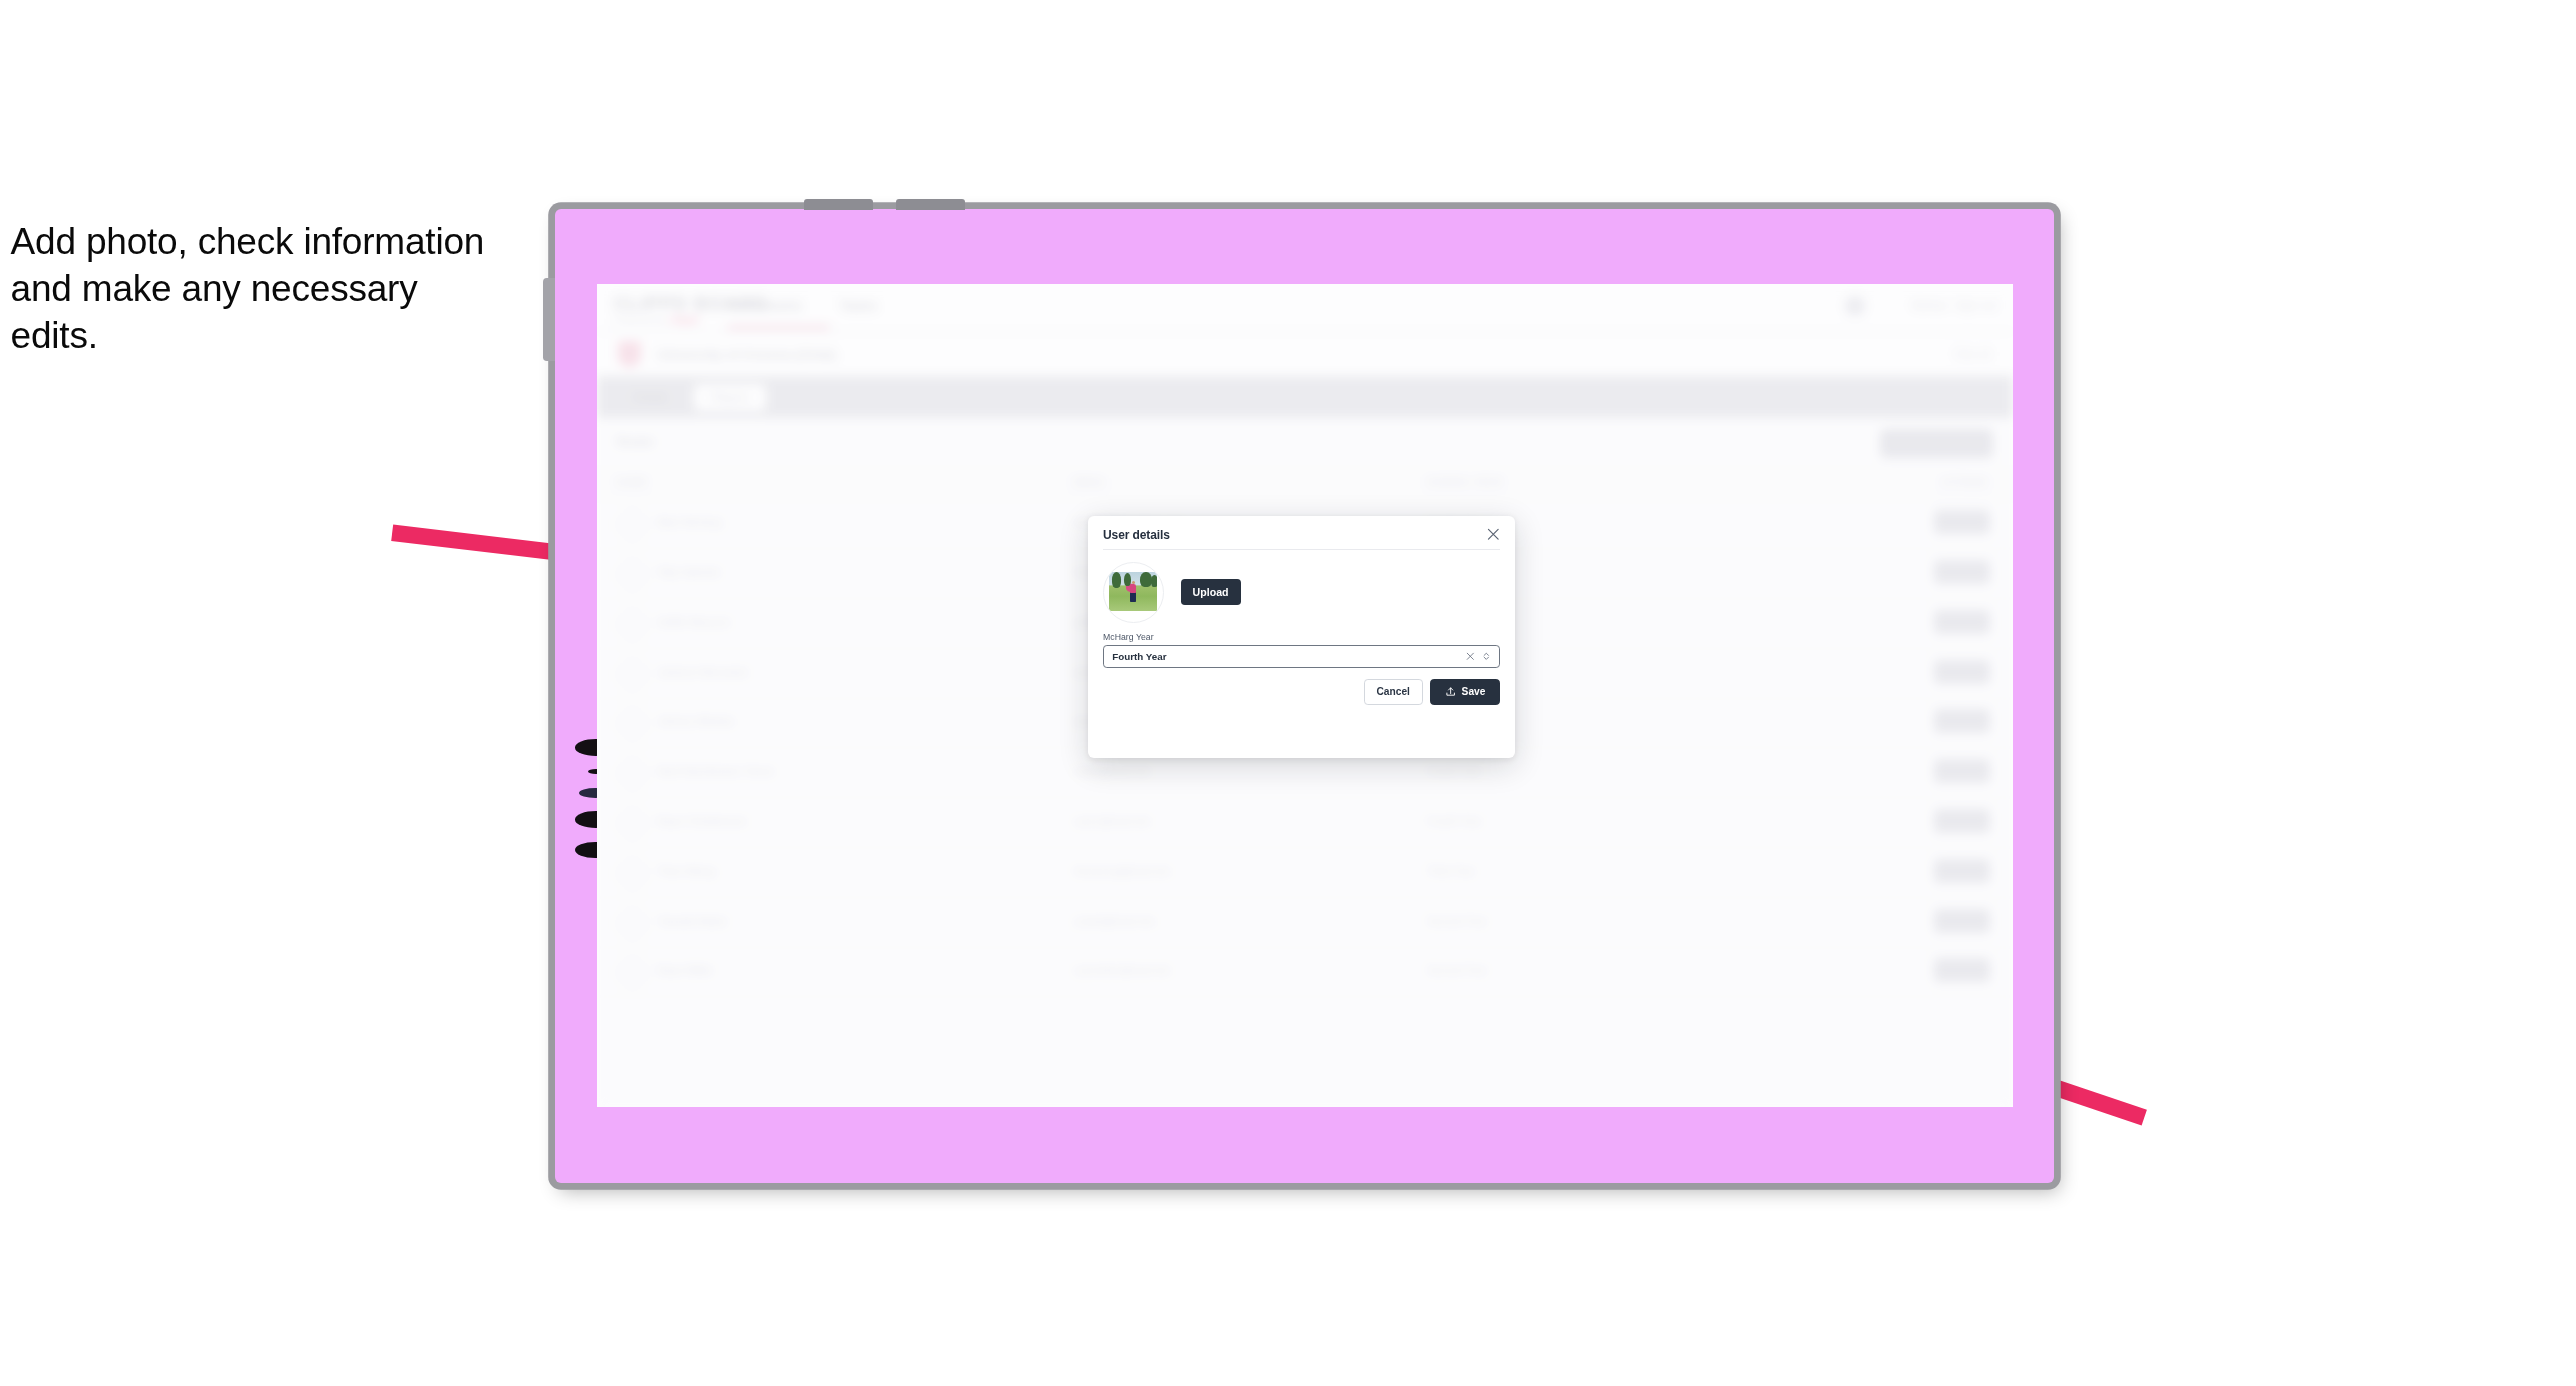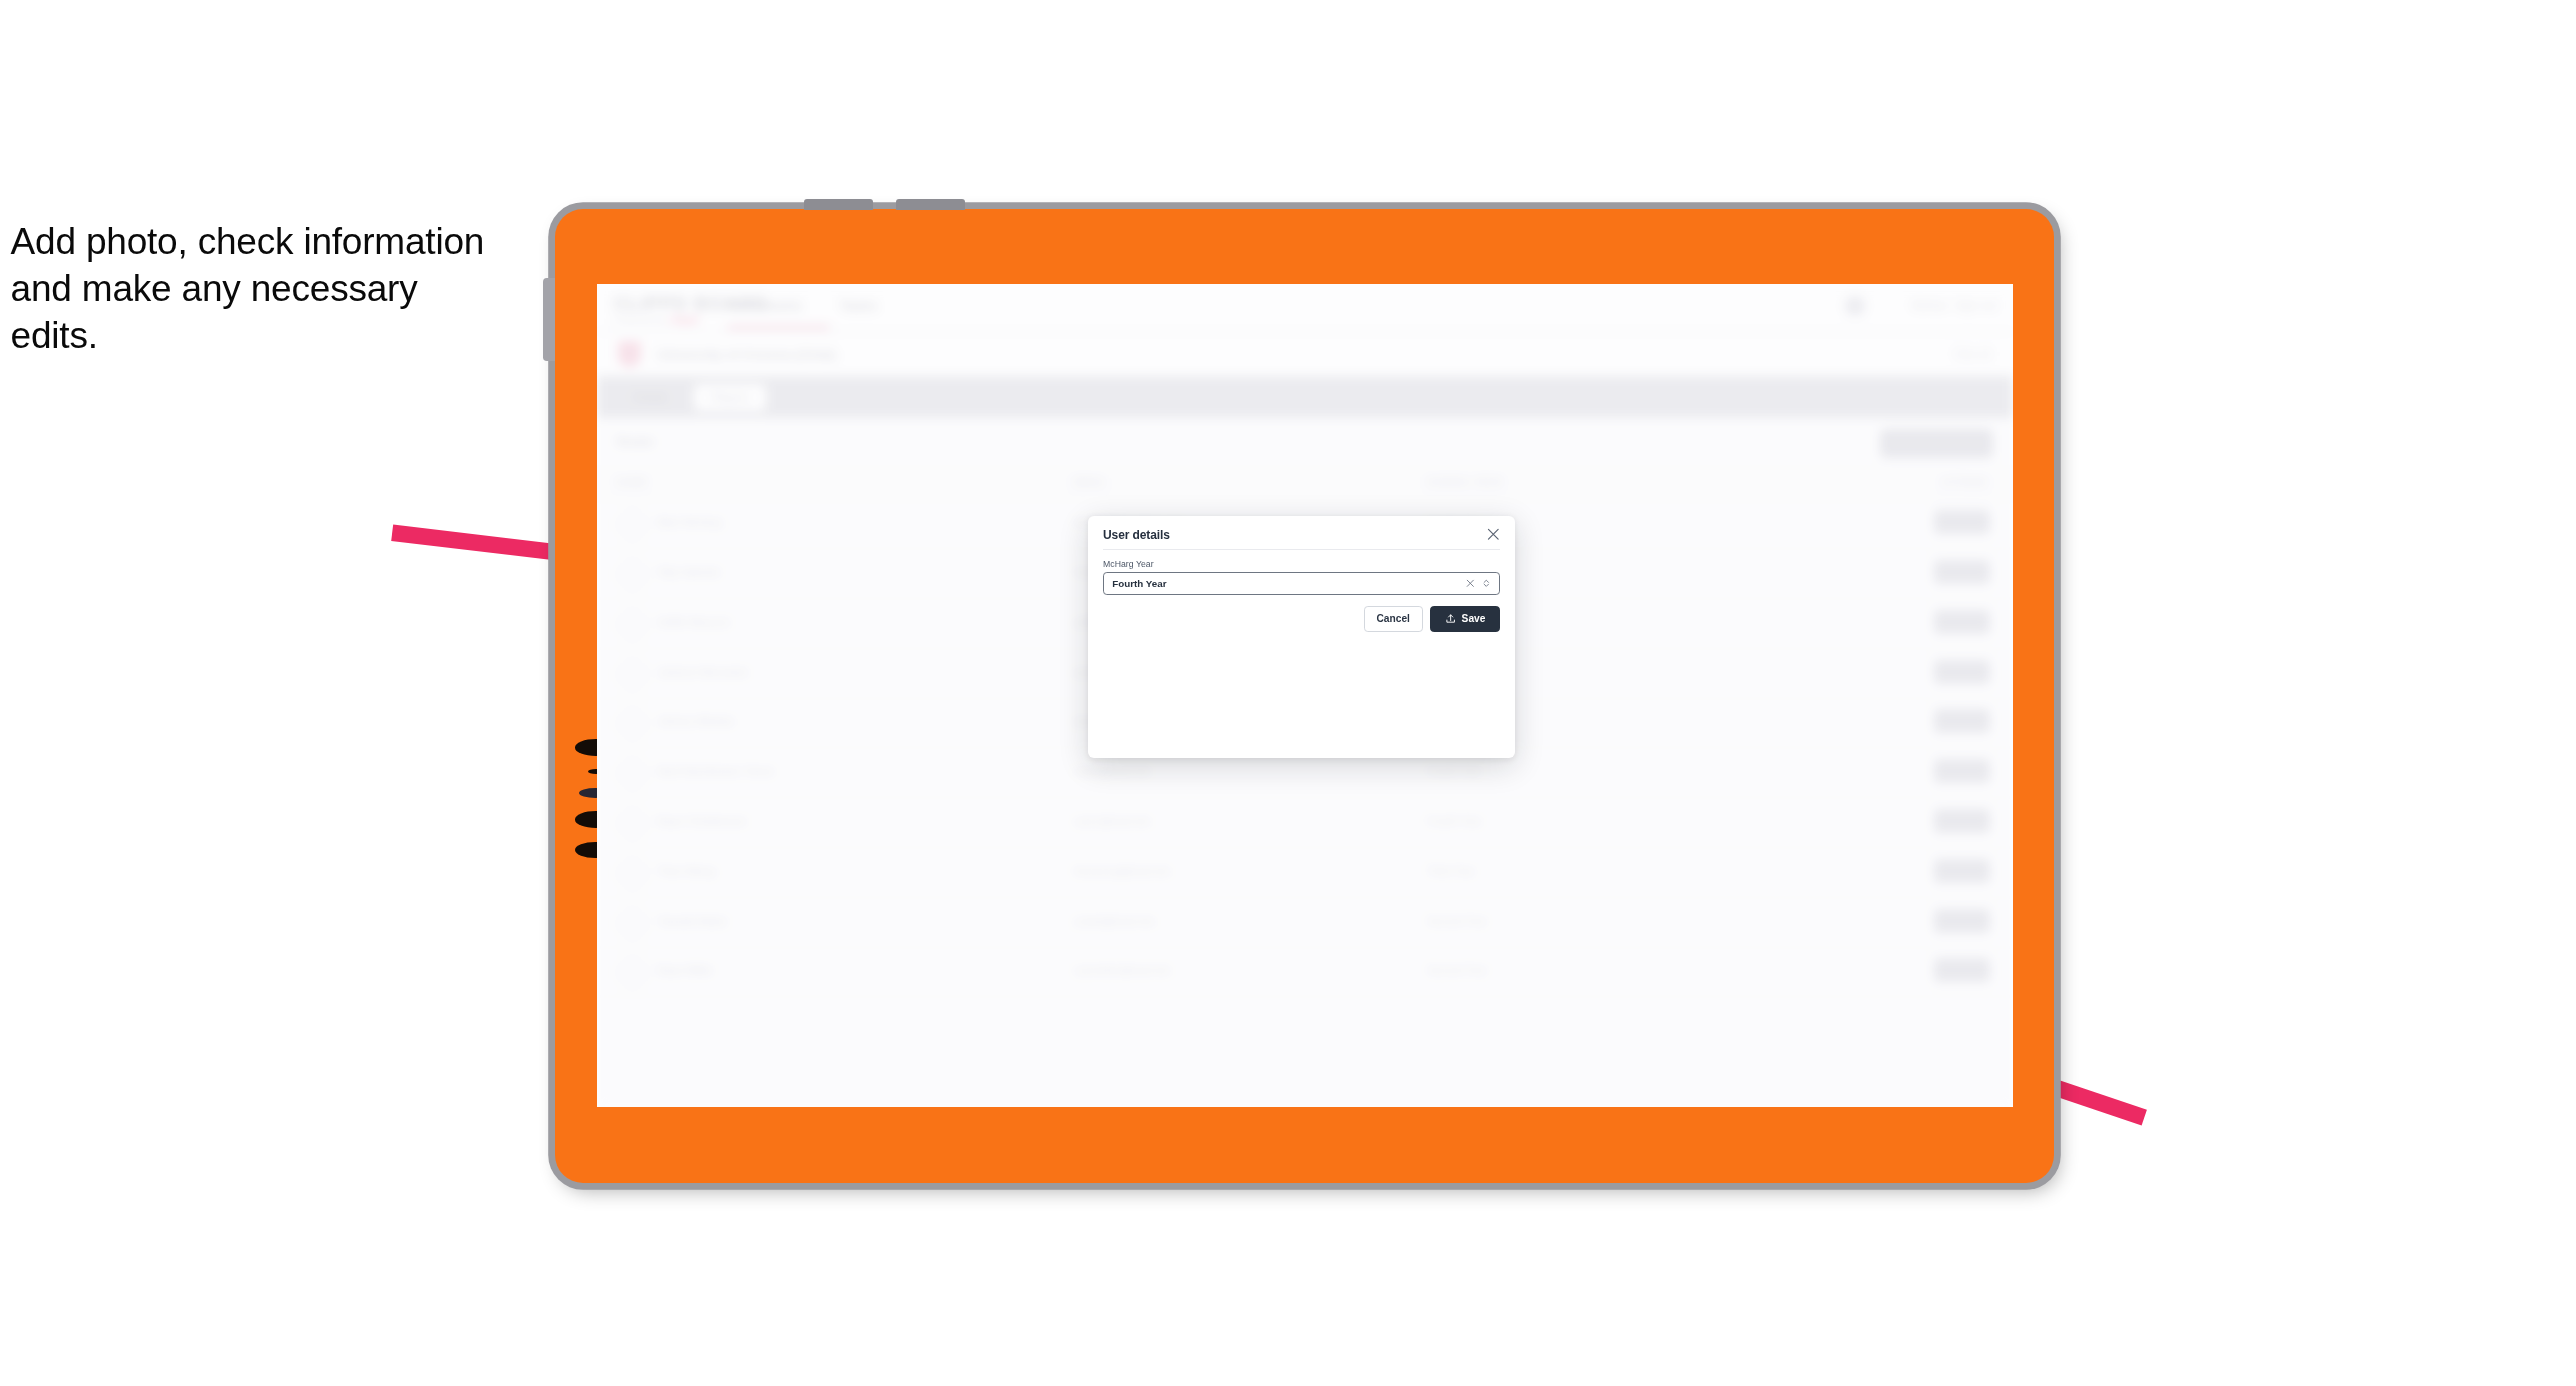--- a/index.html
+++ b/index.html
@@ -34,22 +34,22 @@
   #arrow-left-wrap  { left: 362px;  top: 491px;  width: 747px;  height: 174px; }
   #arrow-right-wrap { left: 1480px; top: 861px; width: 702px;  height: 287px; }
 
   
   #tablet {
     position: absolute;
     left: 555px;
     top: 209px;
     width: 1499px;
     height: 974px;
-    background: #f97316;
-    border-radius: 28px;
+    background: #f0abfc;
+    border-radius: 6px;
     box-shadow: 0 0 0 6.8px #9b9ba0, 4.5px 7.5px 19.6px rgba(0,0,0,0.30);
   }
   
   #tablet::before {
     content: "";
     position: absolute;
     left: -6.8px; top: -6.8px; right: -6.8px; bottom: -6.8px;
     border-radius: 57px;
     background: linear-gradient(118deg,#c9c9ce 0%,#8a8a90 26%,#6e6e75 52%,#9e9ea4 74%,#c2c2c8 100%);
     z-index: -1;
@@ -427,20 +427,34 @@
 
     <div id="modal">
 
       <div id="modal-title">User details</div>
       <div id="modal-title-rule"></div>
 
       <svg id="modal-close" viewBox="0 0 24 24">
         <path d="M5 5 L19 19 M19 5 L5 19" stroke="currentColor" stroke-width="1.7" fill="none" stroke-linecap="round"></path>
       </svg>
 
+      <div id="avatar-row">
+        <div id="avatar-circle">
+          <div id="avatar-photo">
+            <div class="tree t1"></div>
+              <div class="tree t2"></div>
+            <div class="tree t3"></div>
+              <div class="tree t4"></div>
+            <div class="golfer-legs"></div>
+            <div class="golfer-body"></div>
+            <div class="golfer-head"></div>
+          </div>
+        </div>
+        <button id="upload-btn">Upload</button>
+      </div>
 
 
       <div class="field-label">McHarg Year</div>
       <div id="school-year-wrap">
         <div id="school-year-value">Fourth Year</div>
         <div id="sy-clear">
           <svg viewBox="0 0 24 24" width="10.6" height="10.6">
               <path d="M5 5 L19 19 M19 5 L5 19" stroke="currentColor" stroke-width="2" fill="none" stroke-linecap="round"></path>
             </svg>
         </div>

